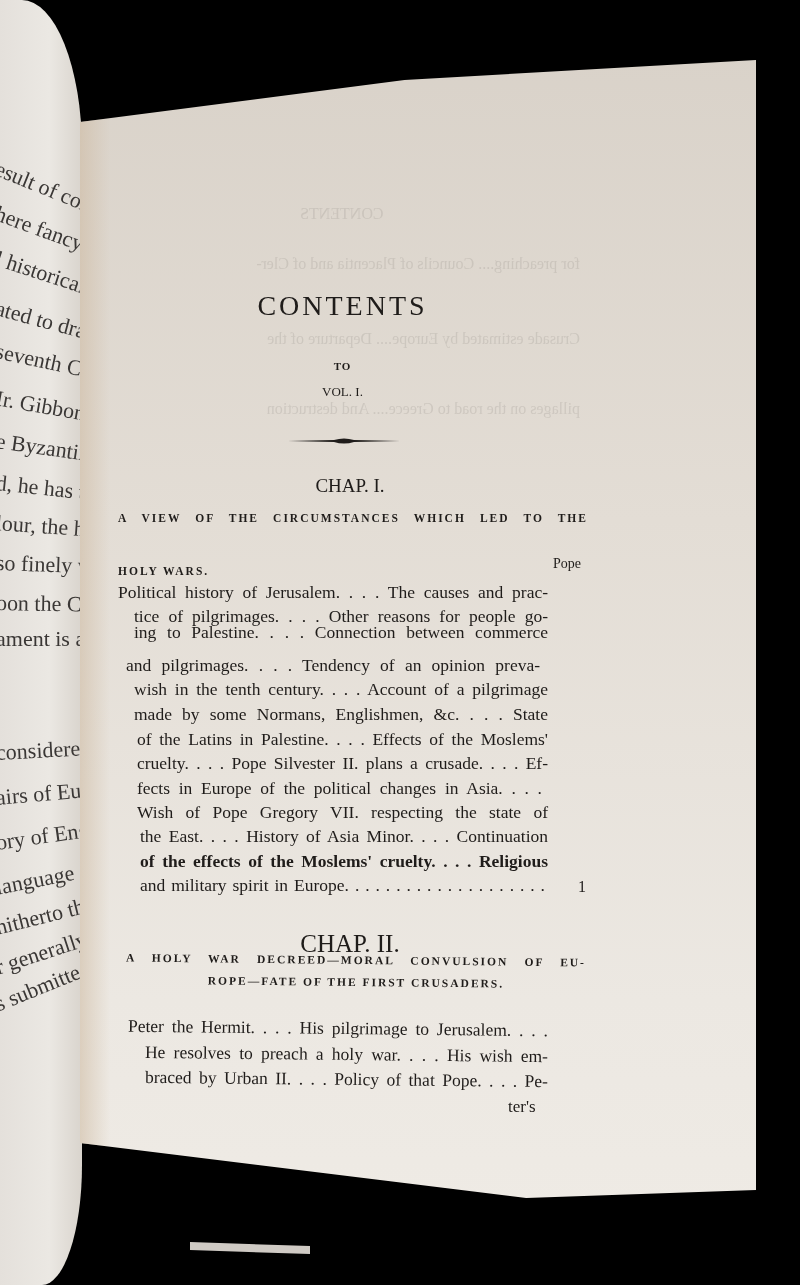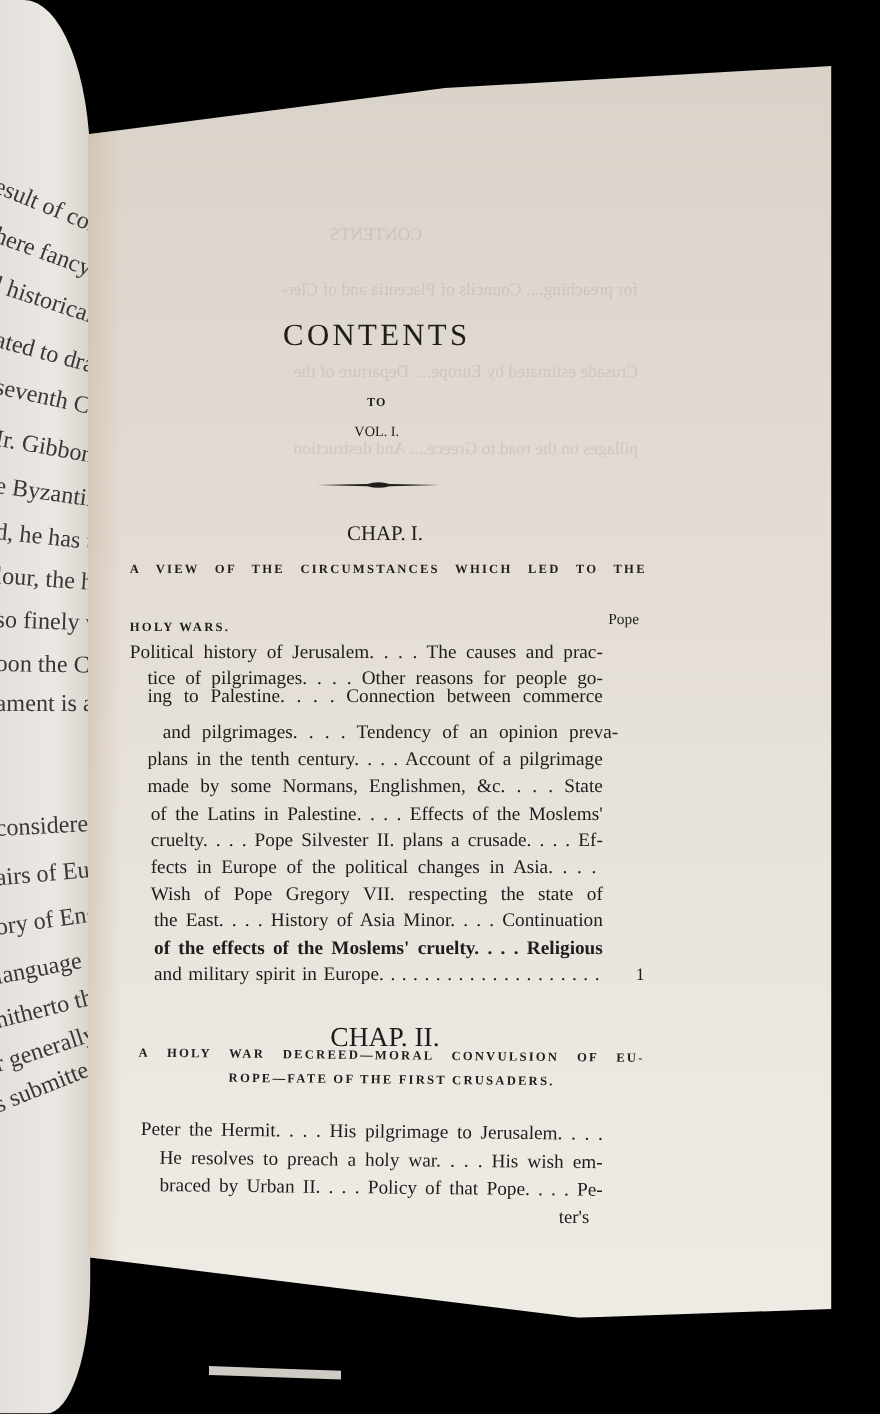--- a/index.html
+++ b/index.html
@@ -73,22 +73,22 @@
 
 <div class="content title" id="chap1-title">CHAP. I.</div>
 <div class="subtitle" id="chap1-sub1">A VIEW OF THE CIRCUMSTANCES WHICH LED TO THE</div>
 <div class="subtitle" id="chap1-sub2">HOLY WARS.</div>
 <div id="page-label">Pope</div>
 
 <div>
   <div class="body-line" style="left:118px;top:580px;width:430px;">Political history of Jerusalem. . . . The causes and prac-</div>
   <div class="body-line" style="left:134px;top:604px;width:414px;">tice of pilgrimages. . . . Other reasons for people go-</div>
   <div class="body-line" style="left:134px;top:620px;width:414px;">ing to Palestine. . . . Connection between commerce</div>
-  <div class="body-line" style="left:148px;top:653px;width:414px;">and pilgrimages. . . . Tendency of an opinion preva-</div>
-  <div class="body-line" style="left:134px;top:677px;width:414px;">plans in the tenth century. . . . Account of a pilgrimage</div>
+  <div class="body-line" style="left:126px;top:653px;width:414px;">and pilgrimages. . . . Tendency of an opinion preva-</div>
+  <div class="body-line" style="left:134px;top:677px;width:414px;">wish in the tenth century. . . . Account of a pilgrimage</div>
   <div class="body-line" style="left:134px;top:702px;width:414px;">made by some Normans, Englishmen, &amp;c. . . . State</div>
   <div class="body-line" style="left:137px;top:727px;width:411px;">of the Latins in Palestine. . . . Effects of the Moslems'</div>
   <div class="body-line" style="left:137px;top:751px;width:411px;">cruelty. . . . Pope Silvester II. plans a crusade. . . . Ef-</div>
   <div class="body-line" style="left:137px;top:776px;width:405px;">fects in Europe of the political changes in Asia. . . .</div>
   <div class="body-line" style="left:137px;top:800px;width:411px;">Wish of Pope Gregory VII. respecting the state of</div>
   <div class="body-line" style="left:140px;top:824px;width:408px;font-family:Liberation Serif, serif;">the East. . . . History of Asia Minor. . . . Continuation</div>
   <div class="body-line" style="left:140px;top:849px;width:408px;font-weight:bold;">of the effects of the Moslems' cruelty. . . . Religious</div>
   <div class="body-line" style="left:140px;top:873px;width:405px;">and military spirit in Europe. . . . . . . . . . . . . . . . . . . .</div>
 </div>
 <div id="page-num">1</div>

